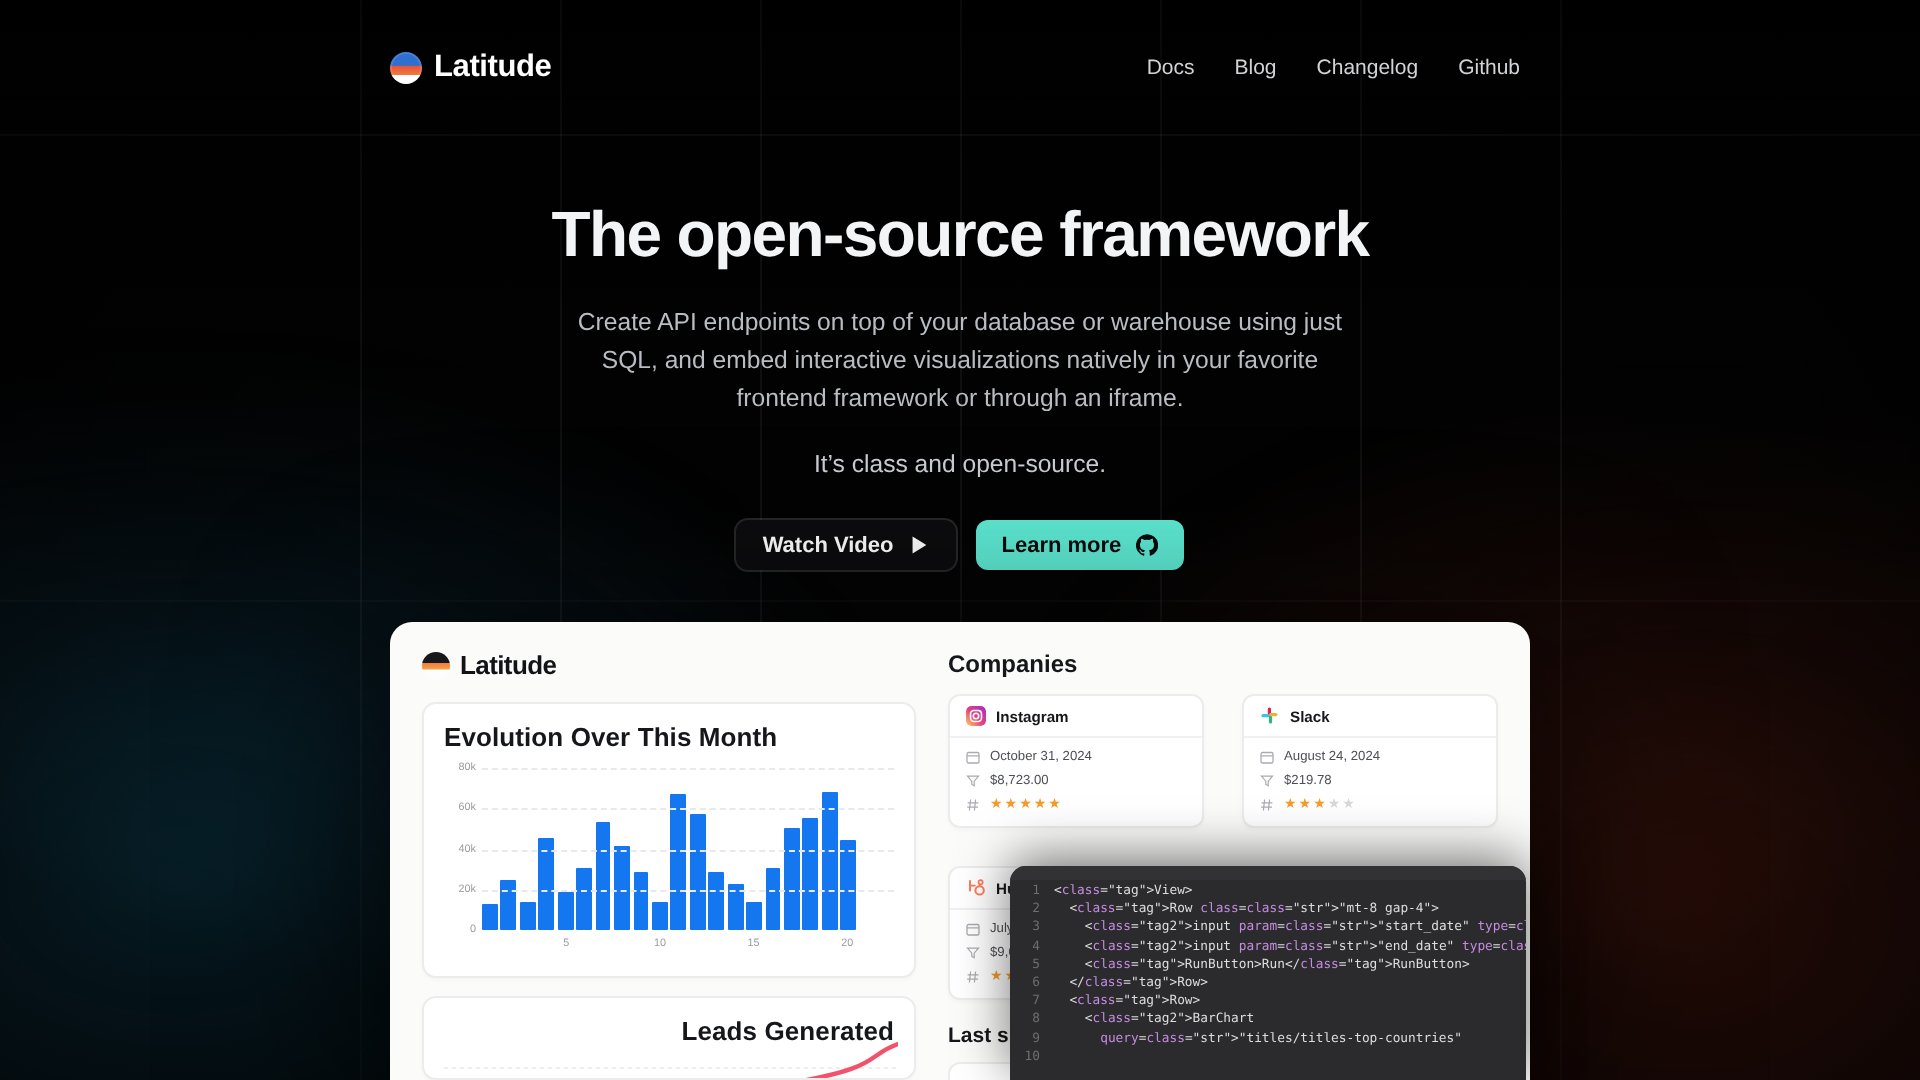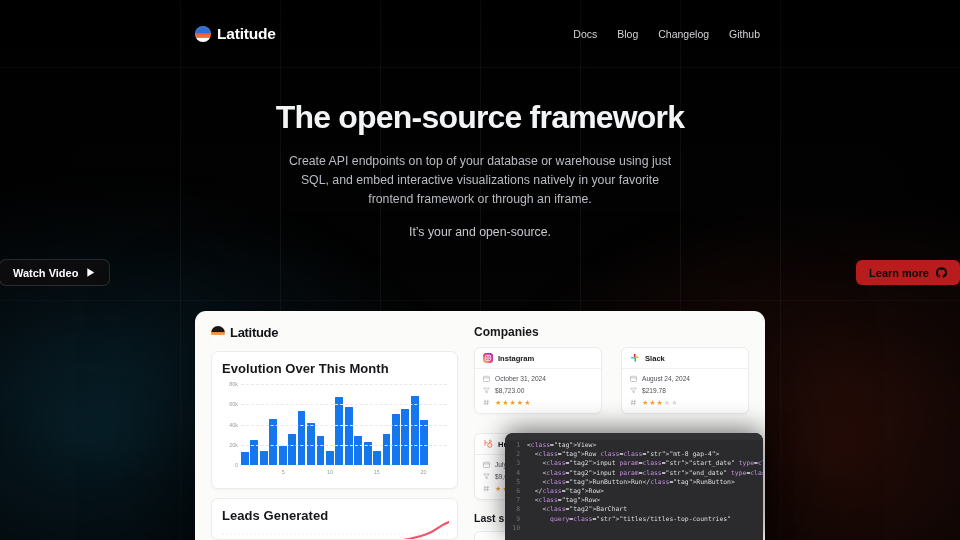--- a/index.html
+++ b/index.html
@@ -55,29 +55,29 @@
   .hero h1{
     font-size:32px; font-weight:700; line-height:1.13; letter-spacing:-.8px;
   }
   .h1-a{ display:block; color:#f3f4f6; }
   .h1-b{ display:block; color:#9a9da3; }
   .hero p.sub{
     margin-top:17px; color:#b9bcc2; font-size:12.3px; line-height:1.52;
     max-width:400px; margin-left:auto; margin-right:auto;
   }
   .hero p.free{ margin-top:17px; color:#c9ccd2; font-size:12.3px; }
-  .cta{ margin-top:21px; display:flex; justify-content:space-between; gap:10px; }
+  .cta{ margin-top:21px; display:flex; justify-content:center; gap:10px; }
   .btn{
     display:inline-flex; align-items:center; gap:7px;
     height:25px; padding:0 13px; border-radius:6px;
     font-size:11px; font-weight:600; cursor:pointer; border:none;
     font-family:inherit;
   }
   .btn-dark{ background:#0c0c0e; color:#fff; box-shadow:0 0 0 1px rgba(255,255,255,.14); }
-  .btn-light{ background:#b91c1c; color:#0b0b0d; }
+  .btn-light{ background:#5eead4; color:#0b0b0d; }
   .ico{ width:11px; height:11px; display:inline-block; flex:none; }
 
   
   .dash-wrap{
     position:absolute; left:195px; top:311px; width:570px; z-index:18;
     filter:drop-shadow(0 22px 50px rgba(0,0,0,.75));
   }
   .dash{
     background:#fbfbfa; border-radius:11px 11px 0 0;
     padding:14px 16px 0 16px; height:229px; overflow:hidden;
@@ -103,21 +103,21 @@
   .chart-box{ margin-top:8px; position:relative; height:95px; }
   .y-axis{ position:absolute; left:0; top:0; bottom:14px; width:18px; }
   .y-tick{ position:absolute; right:2px; font-size:5.4px; color:#9a9ca1; transform:translateY(-50%); }
   .plot{ position:absolute; left:19px; right:0; top:0; bottom:14px; }
   .gl{ position:absolute; left:0; right:0; height:0; border-top:1px dashed #e9e9ea; }
   .bars{ position:absolute; inset:0; display:flex; align-items:flex-end; gap:1.6px; }
   .bar{ flex:1; background:#1577ef; border-radius:.5px; }
   .x-axis{ position:absolute; left:19px; right:0; bottom:0; height:13px; }
   .x-tick{ position:absolute; font-size:5.4px; color:#9a9ca1; transform:translateX(-50%); top:3px; }
 
-  .leads-card{ margin-top:9px; height:42px; overflow:hidden; position:relative; }
+  .leads-card{ margin-top:9px; height:42px; overflow:hidden; position:relative;text-align:right; }
   .leads-plot{ position:absolute; left:10px; right:10px; top:21px; height:40px; }
 
   
   .sec-title{ font-size:12px; font-weight:700; color:#16171a; margin-bottom:8px; }
   .co-grid{ display:grid; grid-template-columns:1fr 1fr; gap:19px; }
   .co-card{
     background:#fff; border:1px solid #ececed; border-radius:6px; overflow:hidden;
     box-shadow:0 1px 2px rgba(20,20,25,.03);
   }
   .co-head{
@@ -184,21 +184,21 @@
     <a href="#">Changelog</a>
     <a href="#">Github</a>
   </nav>
 </header>
 
 <section class="hero">
   <h1>
     <span class="h1-a">The open-source framework</span>
   </h1>
   <p class="sub">Create API endpoints on top of your database or warehouse using just SQL, and embed interactive visualizations natively in your favorite frontend framework or through an iframe.</p>
-  <p class="free">It’s your and open-source.</p>
+  <p class="free">It’s class and open-source.</p>
   <div class="cta">
     <button class="btn btn-dark">
       <span>Watch Video</span>
       <svg class="ico" viewBox="0 0 12 12">
         <path d="M2.5 1.4 L10 6 L2.5 10.6 Z" fill="#fff"></path>
       </svg>
     </button>
     <button class="btn btn-light">
       <span>Learn more</span>
       <svg class="ico" viewBox="0 0 16 16">

